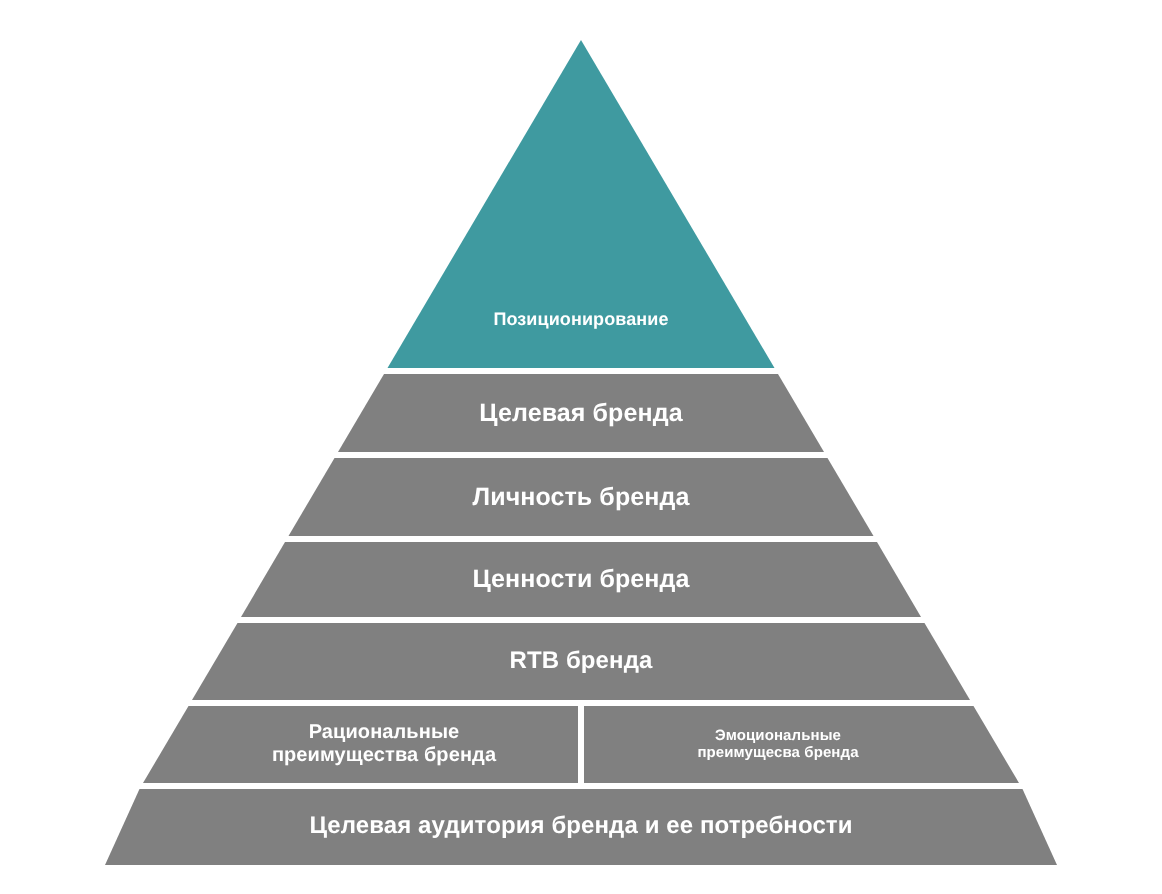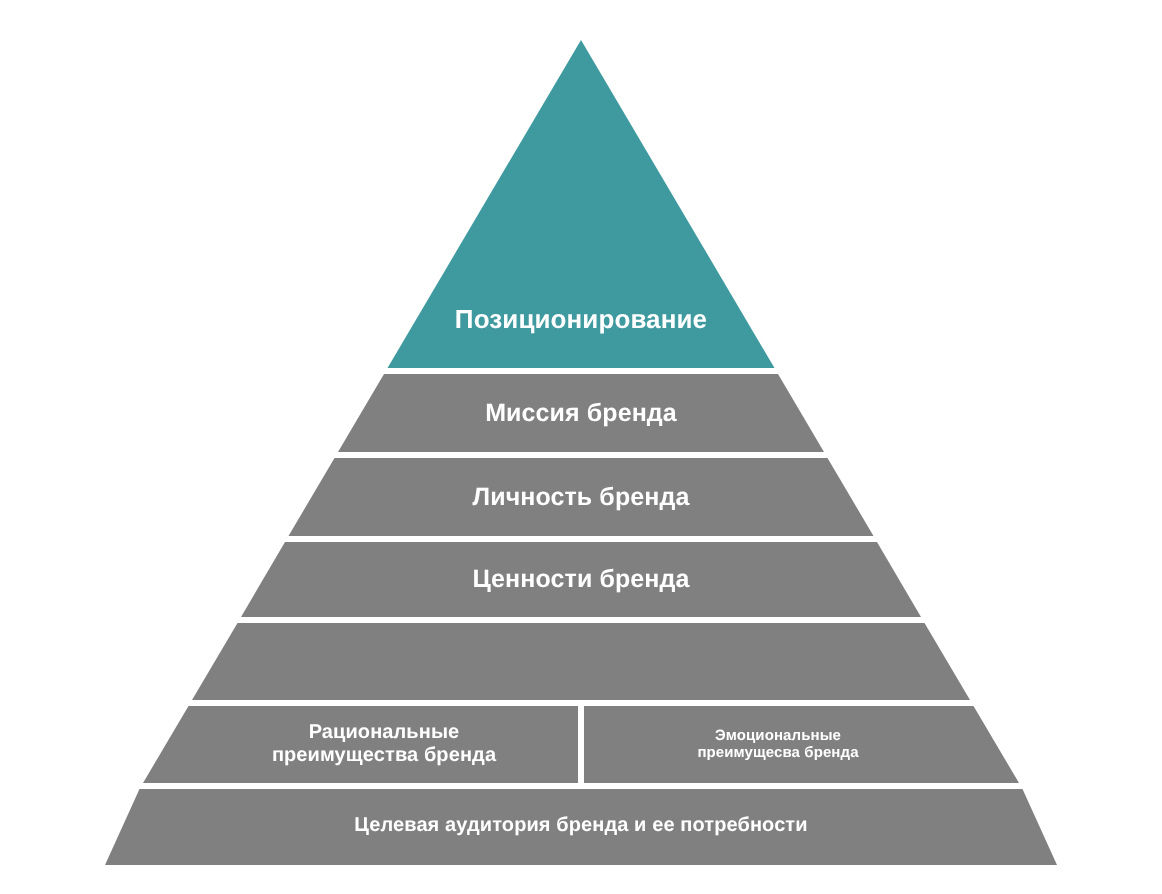--- a/index.html
+++ b/index.html
@@ -69,31 +69,32 @@
 
     <polygon fill="#808080" points="188.5,706 578,706 578,783 143,783"></polygon>
 
     <polygon fill="#808080" points="584,706 973.5,706 1019,783 584,783"></polygon>
 
     <polygon fill="#808080" points="139.5,789 1022.5,789 1057,865 105,865"></polygon>
   </svg>
 
   <div class="tier-label-layer">
 
-    <div class="tier-label" style="left:381px; top:292px; width:400px; height:54px; font-size:26px;">Позиционирование</div>
+    <div class="tier-label" style="left:381px; top:292px; width:400px; height:54px; font-size:18px;">Позиционирование</div>
 
-    <div class="tier-label" style="left:381px; top:386px; width:400px; height:54px; font-size:25px;">Миссия бренда</div>
+    <div class="tier-label" style="left:381px; top:386px; width:400px; height:54px; font-size:25px;">Целевая бренда</div>
 
     <div class="tier-label" style="left:381px; top:470px; width:400px; height:54px; font-size:25px;">Личность бренда</div>
 
     <div class="tier-label" style="left:381px; top:552px; width:400px; height:54px; font-size:25px;">Ценности бренда</div>
 
+    <div class="tier-label" style="left:381px; top:634px; width:400px; height:54px; font-size:24px;">RTB бренда</div>
 
     <div class="tier-label" style="left:200px; top:710px; width:368px; height:68px; font-size:20px;">Рациональные
 преимущества бренда</div>
 
     <div class="tier-label" style="left:594px; top:710px; width:368px; height:68px; font-size:15px;">Эмоциональные
 преимущесва бренда</div>
 
-    <div class="tier-label" style="left:181px; top:795px; width:800px; height:62px; font-size:20px;">Целевая аудитория бренда и ее потребности</div>
+    <div class="tier-label" style="left:181px; top:795px; width:800px; height:62px; font-size:24px;">Целевая аудитория бренда и ее потребности</div>
 
   </div>
 </div>
 
 </body></html>

